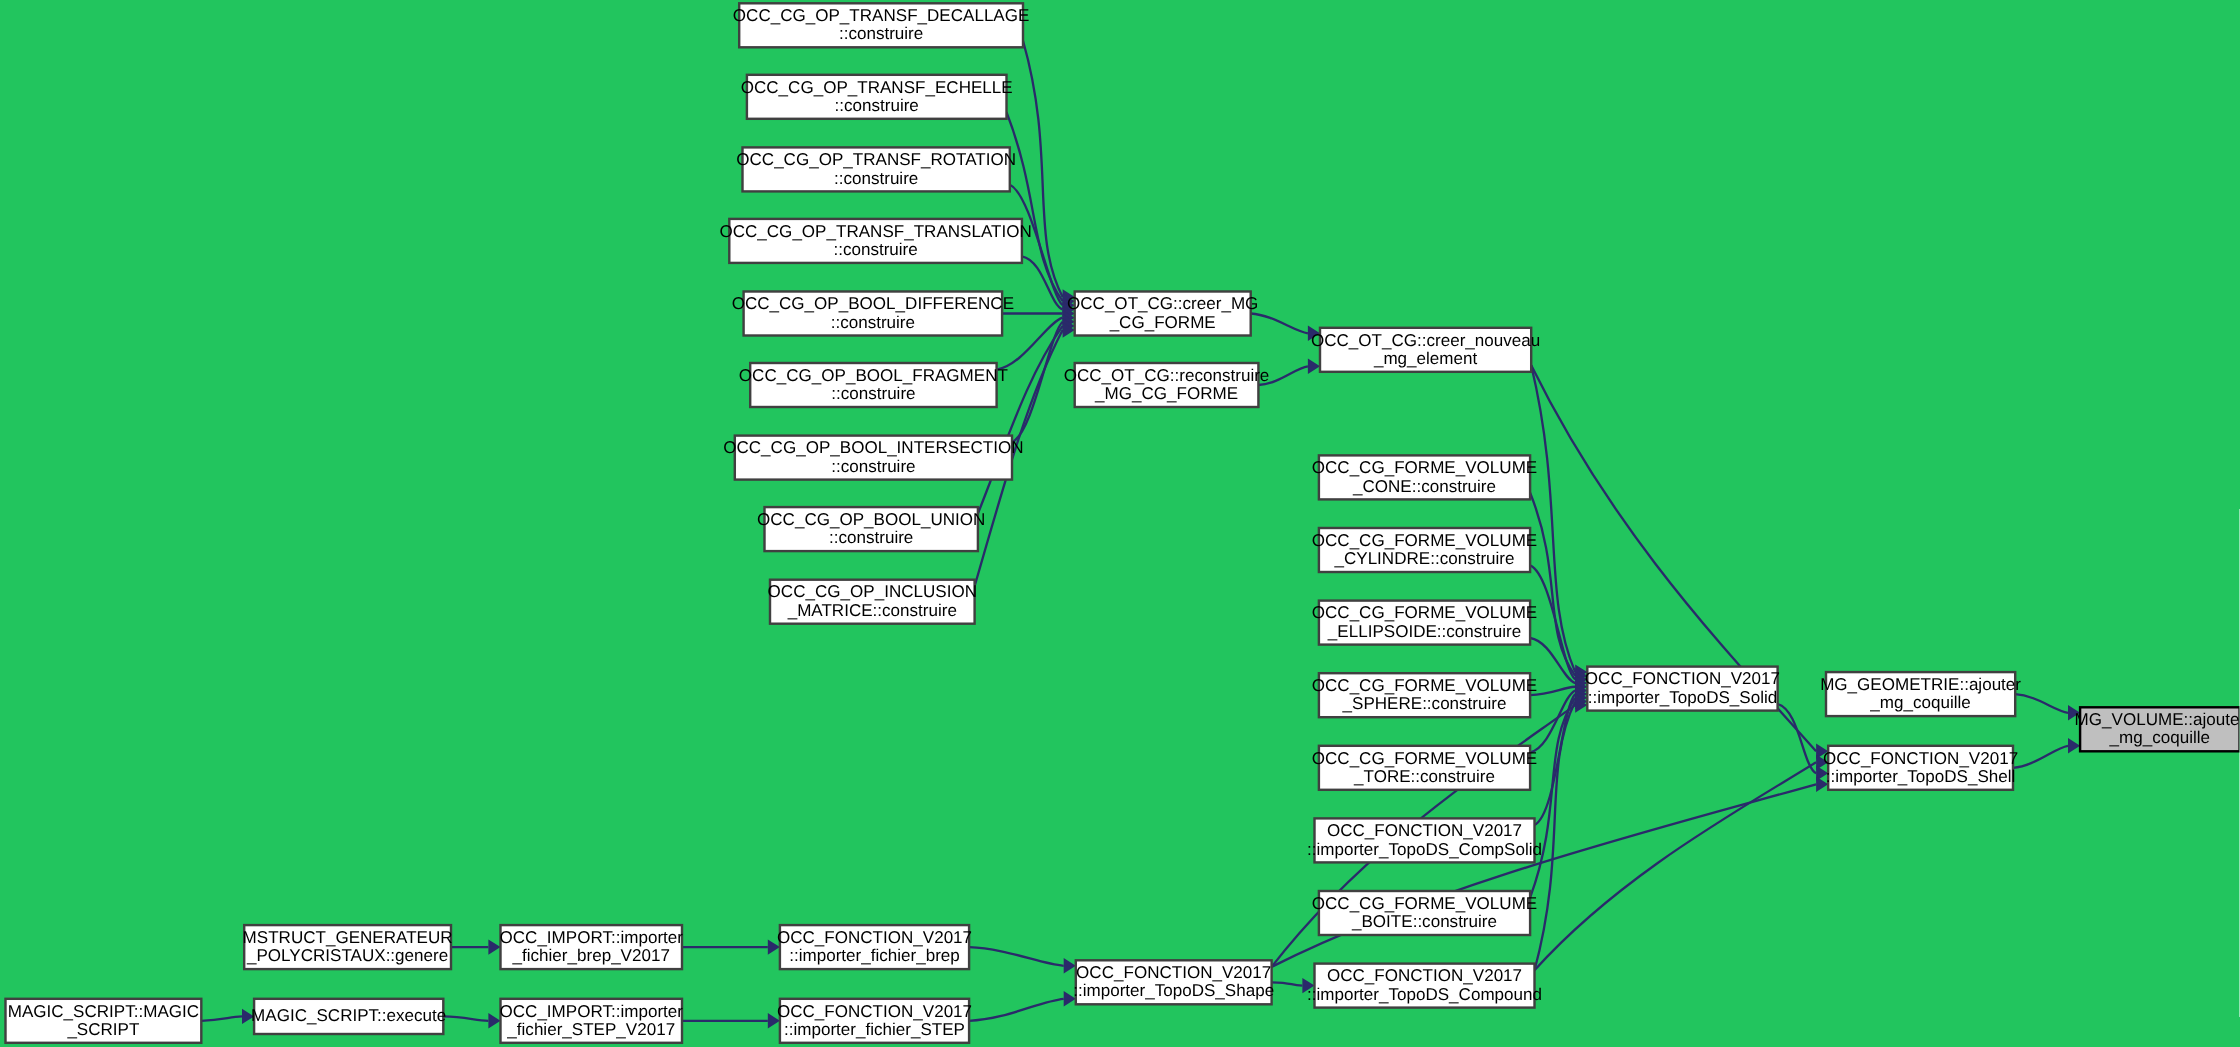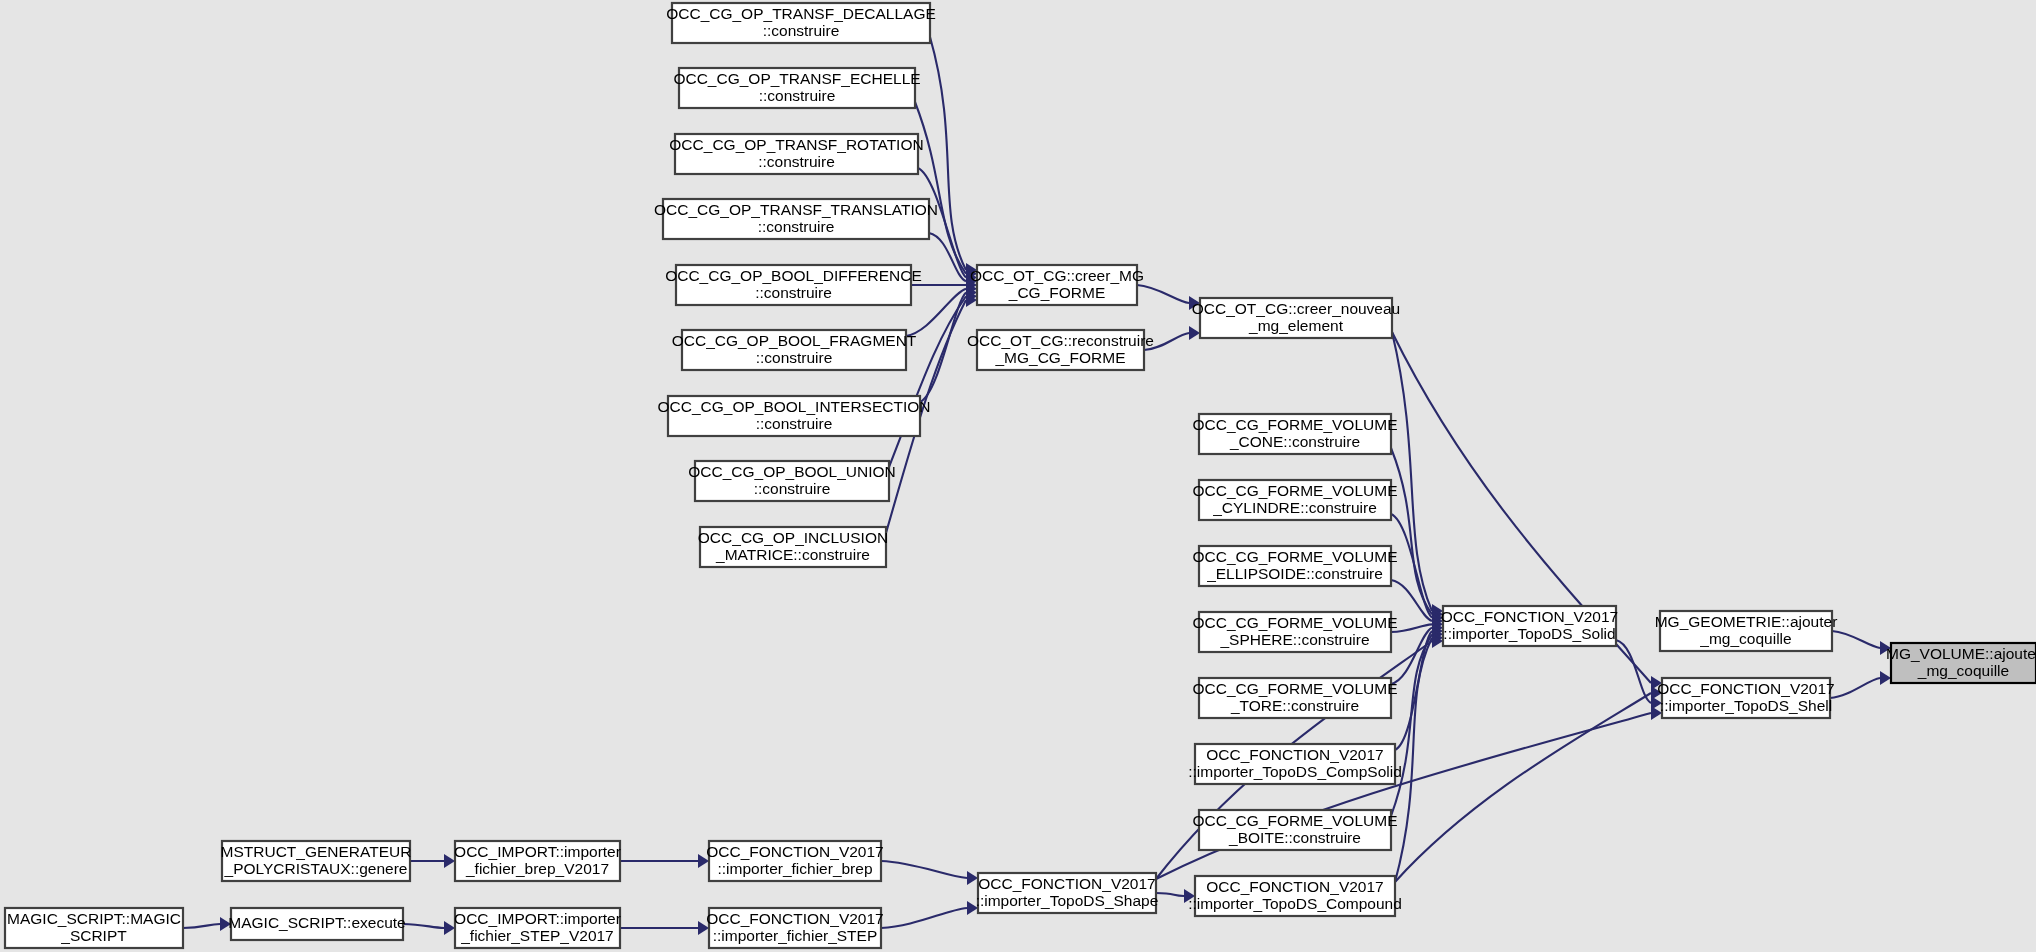--- a/index.html
+++ b/index.html
@@ -4,21 +4,21 @@
 <style>
   html, body {
     margin: 0;
     padding: 0;
     background: #ffffff;
   }
   #canvas-wrap {
     position: relative;
     width: 2036px;
     height: 952px;
-    background: #e5e5e5;
+    background: #22c55e;
     overflow: hidden;
   }
   svg.graph {
     position: absolute;
     top: 0;
     left: 0;
     width: 2036px;
     height: 952px;
     font-family: "Liberation Sans", sans-serif;
   }

